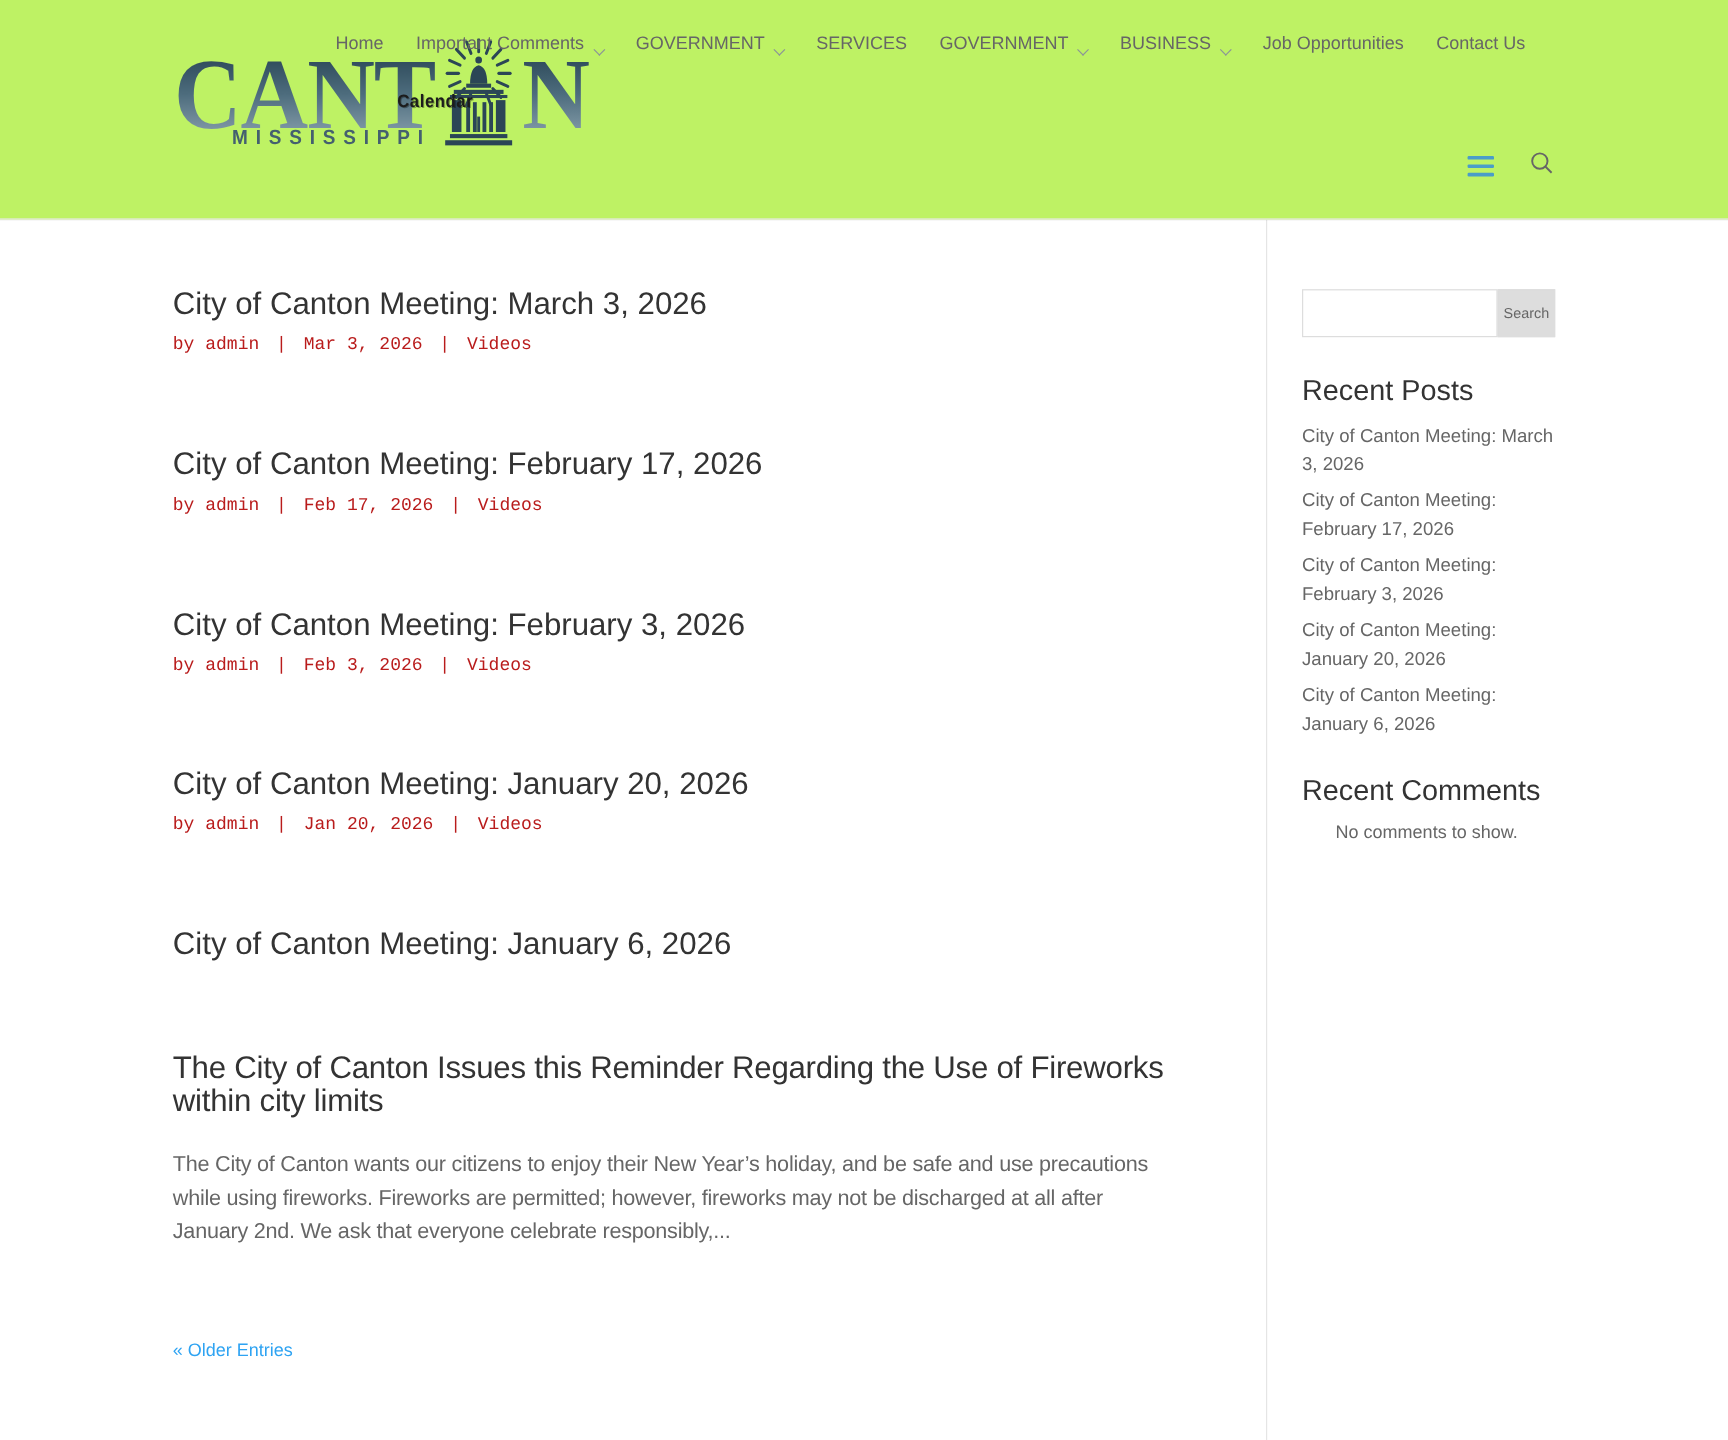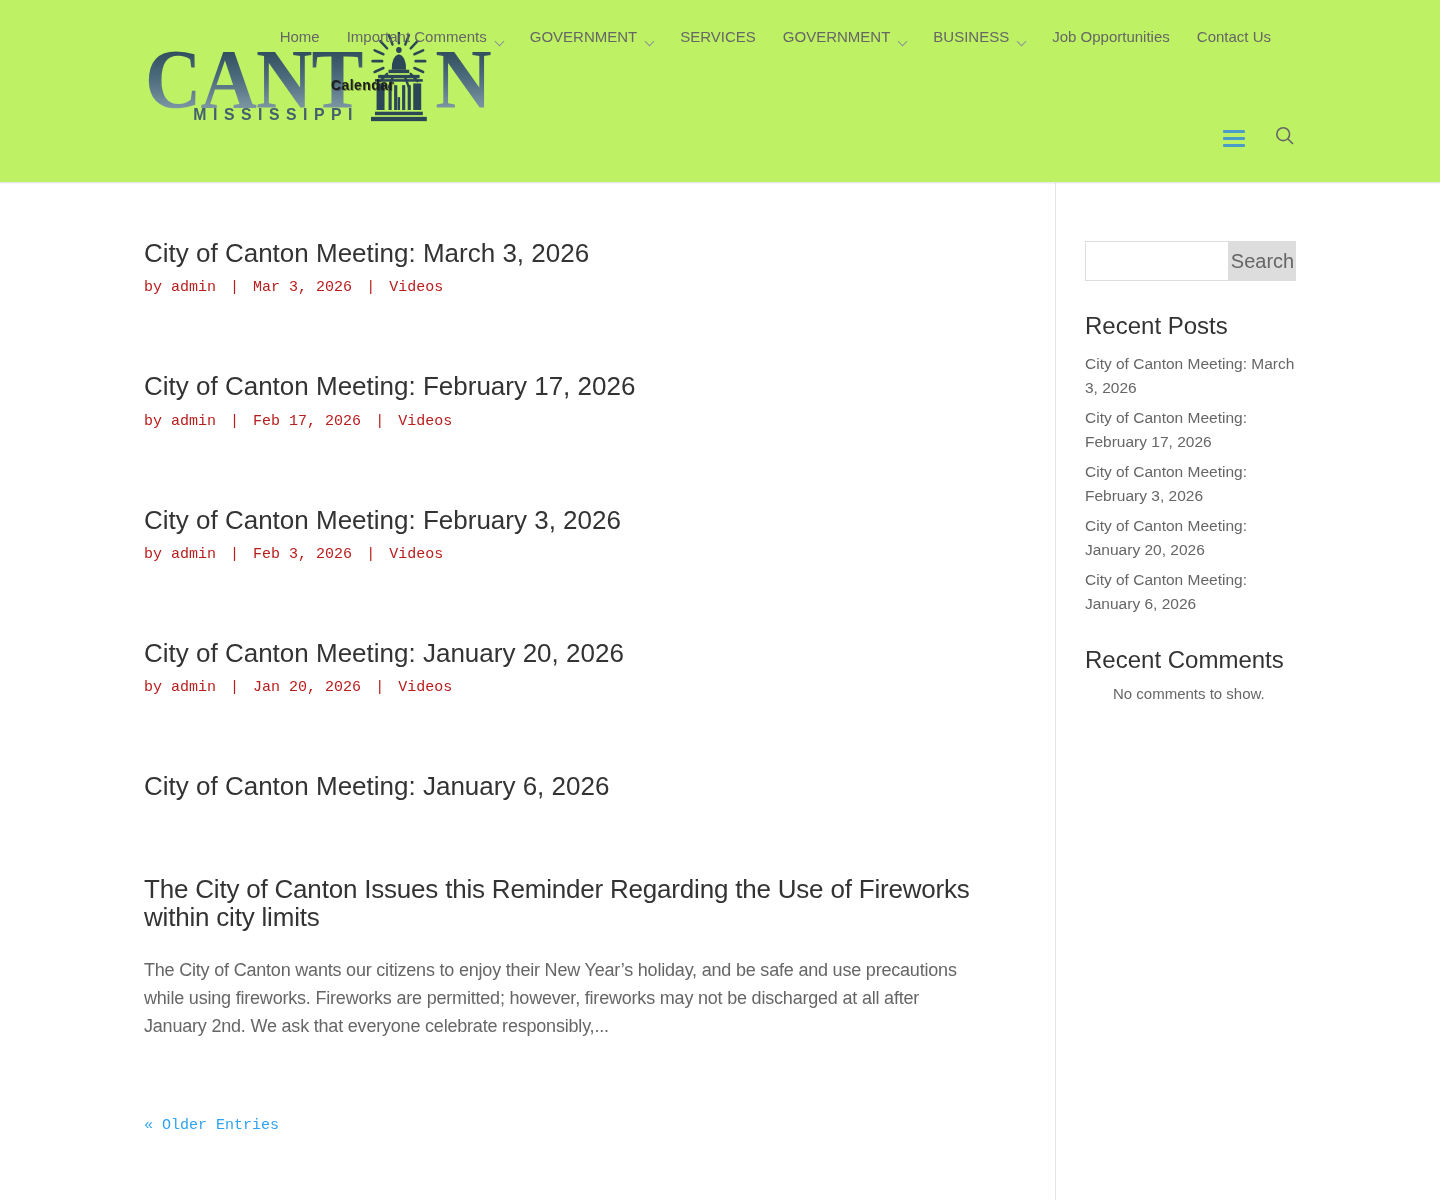--- a/index.html
+++ b/index.html
@@ -45,30 +45,30 @@
   .main-col { position:absolute; left:144px; top:57px; width:856px; }
   .post { margin-bottom:76px; }
   .post-title { font-size:26px; font-weight:500; color:#333; line-height:1.05;
     cursor:pointer; }
   .post-meta { margin-top:12px; font-size:15px; color:#b91c1c; line-height:1.2;font-family:Liberation Mono, monospace; }
   .post-meta .sep { margin:0 5px; }
   .post-meta .link { cursor:pointer; }
   .post-excerpt { margin-top:26px; font-size:18px; line-height:1.55; color:#666;
     max-width:830px; }
   .condensed { font-stretch:condensed; letter-spacing:-0.2px; }
-  .pagination { margin-top:67px; font-size:15px;font-family:Liberation Mono, monospace; }
+  .pagination { margin-top:67px; font-size:15px; }
   .older-link { color:#2ea3f2; cursor:pointer; }
 
   
   .sidebar { position:absolute; left:1085px; top:58px; width:211px; }
   .search-form { display:flex; height:40px; }
   .search-input { flex:1; min-width:0; border:1px solid #ddd; background:#fff;
     padding:0 9px; font-size:14px; color:#333; outline:none; border-radius:0; }
-  .search-btn { width:67px; background:#ddd; border:1px solid #ddd; color:#666;
-    font-size:20px; cursor:pointer; border-radius:0; font-family:inherit; }
+  .search-btn { width:48px; background:#ddd; border:1px solid #ddd; color:#666;
+    font-size:12px; cursor:pointer; border-radius:0; font-family:inherit; }
   .widget-title { margin-top:31px; font-size:24px; font-weight:500; color:#333;
     line-height:1.15; }
   .recent-list { list-style:none; margin-top:12px; }
   .recent-list li { font-size:15.5px; line-height:24px; color:#666; margin-bottom:6px;
     cursor:pointer; }
   .comments-title { margin-top:30px; }
   .no-comments { margin-top:12px; font-size:15px; color:#666;margin-left:28px; }
 </style>
 </head>
 <body>

